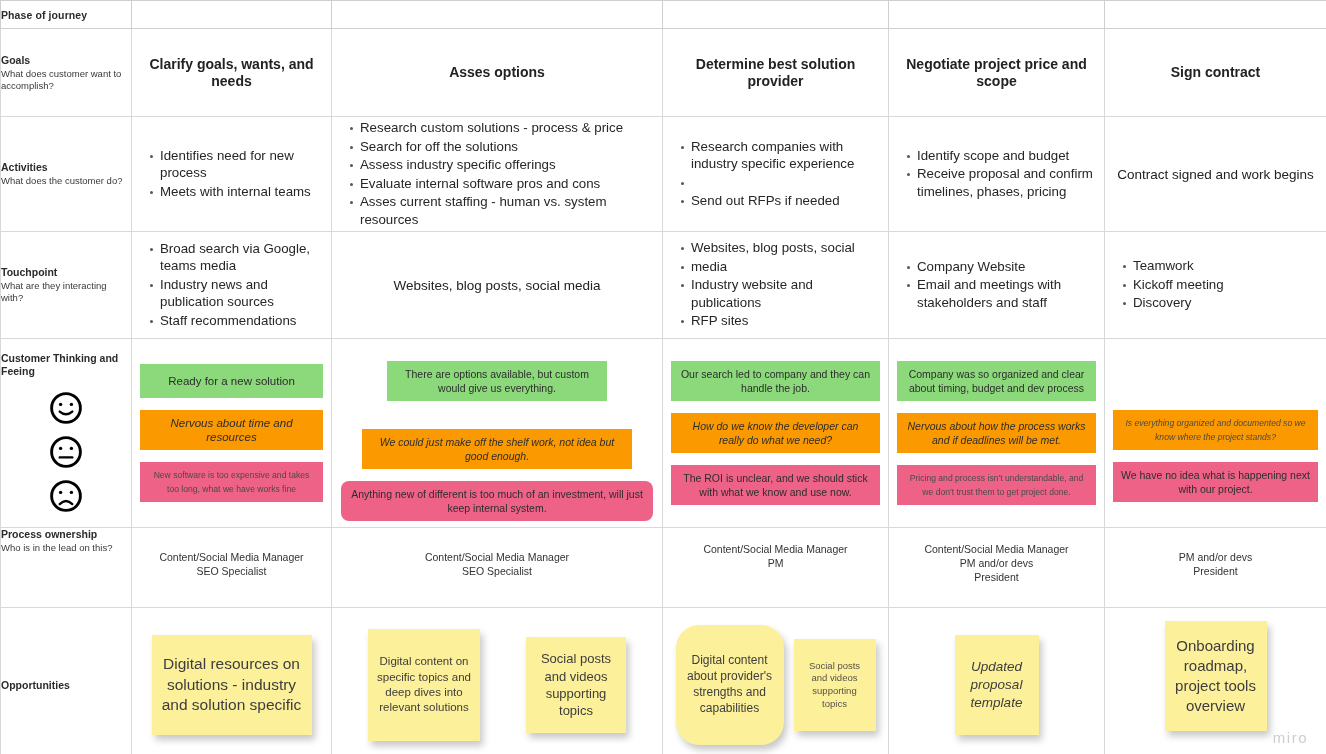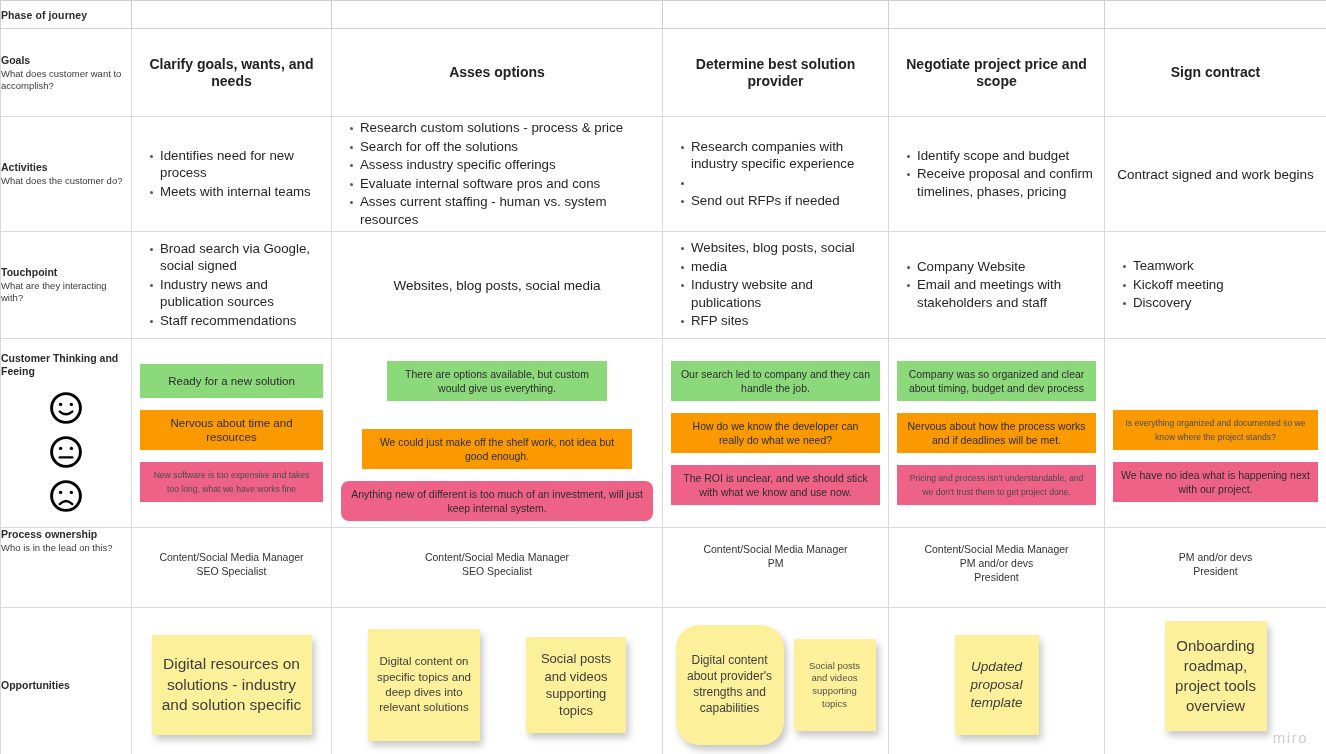--- a/index.html
+++ b/index.html
@@ -149,21 +149,21 @@
     display: flex;
     align-items: center;
     justify-content: center;
     text-align: center;
     color: #2d2d2d;
     line-height: 14px;
     padding: 6px 8px;
     min-height: 34px;
   }
   .sent.green  { background: #8bd97a; }
-  .sent.orange { background: #fb9a00; }
+  .sent.orange { background: #fb9a00; font-style: italic; }
   .sent.pink   { background: #ef6287; }
   .sent.blank  { background: transparent; visibility: hidden; }
   .sent.sz-lg { font-size: 11.5px; }
   .sent.sz-md { font-size: 10.5px; }
   .sent.sz-sm { font-size: 8.6px; color: #4a4a4a; }
 
   
   .owner {
     text-align: center;
     font-size: 10.5px;
@@ -312,21 +312,21 @@
     </td>
   </tr>
 
   <tr class="touch-row">
     <td class="rowlabel">
       <div class="rl-title">Touchpoint</div>
       <div class="rl-sub">What are they interacting with?</div>
     </td>
     <td>
       <ul class="bullets">
-        <li>Broad search via Google, social signed</li>
+        <li>Broad search via Google, teams media</li>
         <li>Industry news and publication sources</li>
         <li>Staff recommendations</li>
       </ul>
     </td>
     <td>
       <div class="centered">Websites, blog posts, social media</div>
     </td>
     <td>
       <ul class="bullets">
         <li>Websites, blog posts, social</li>

